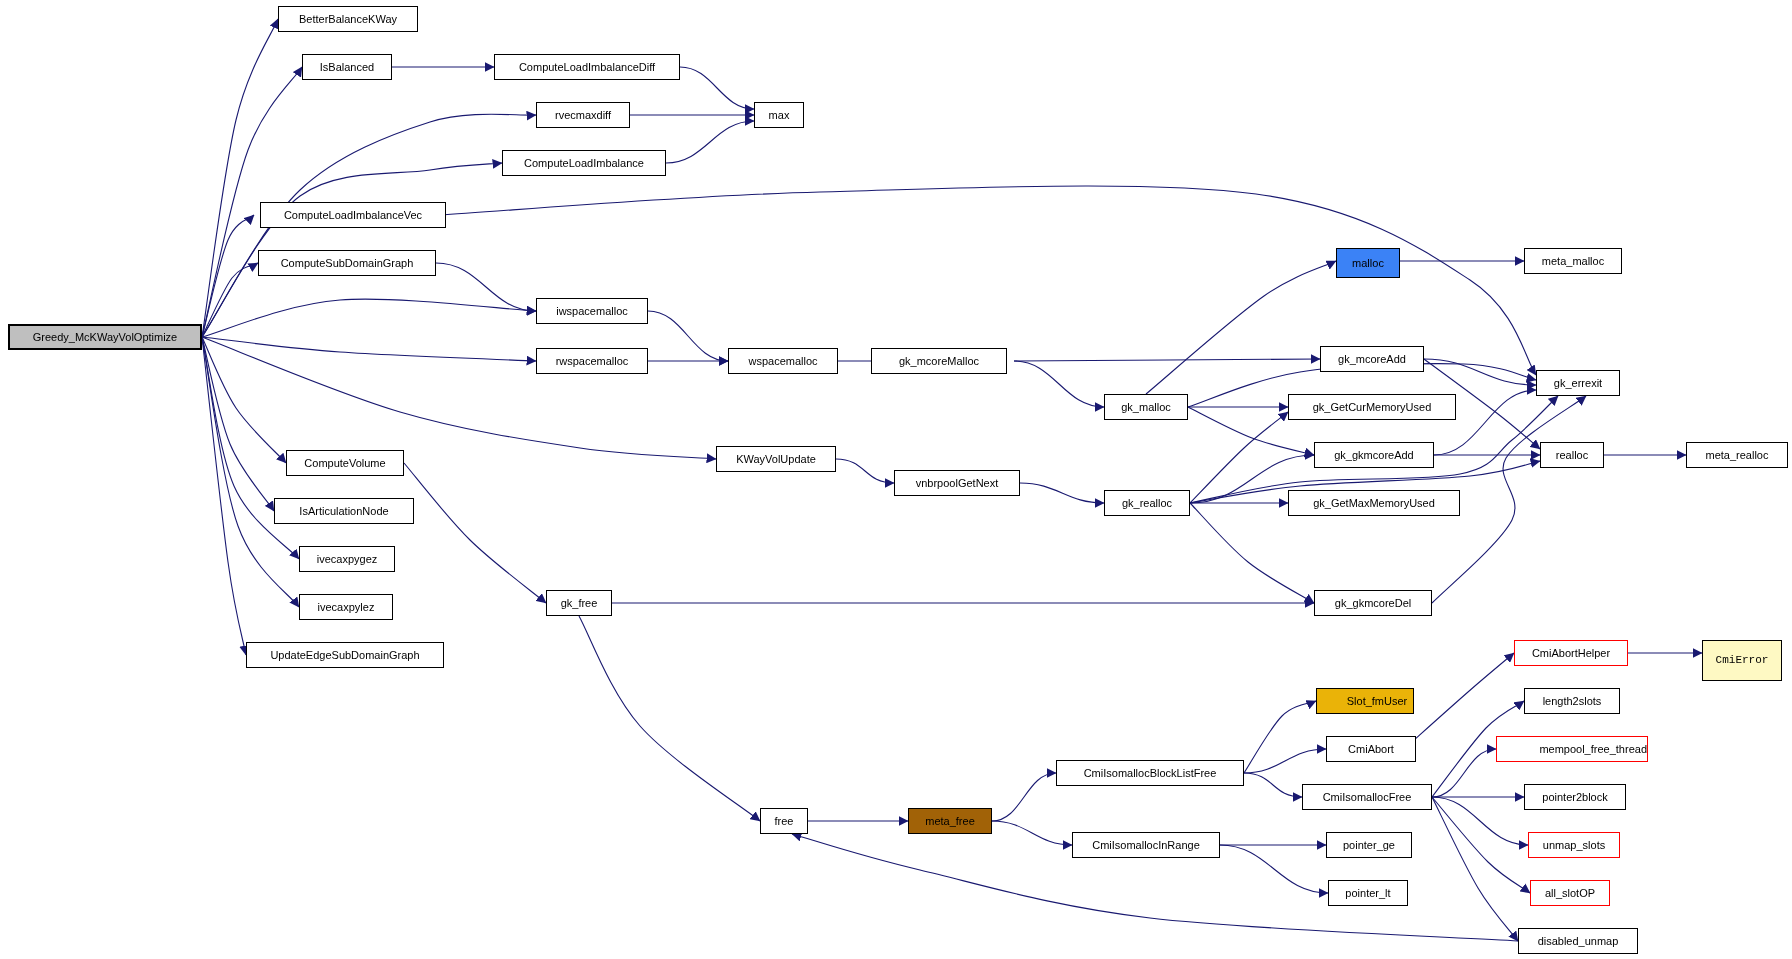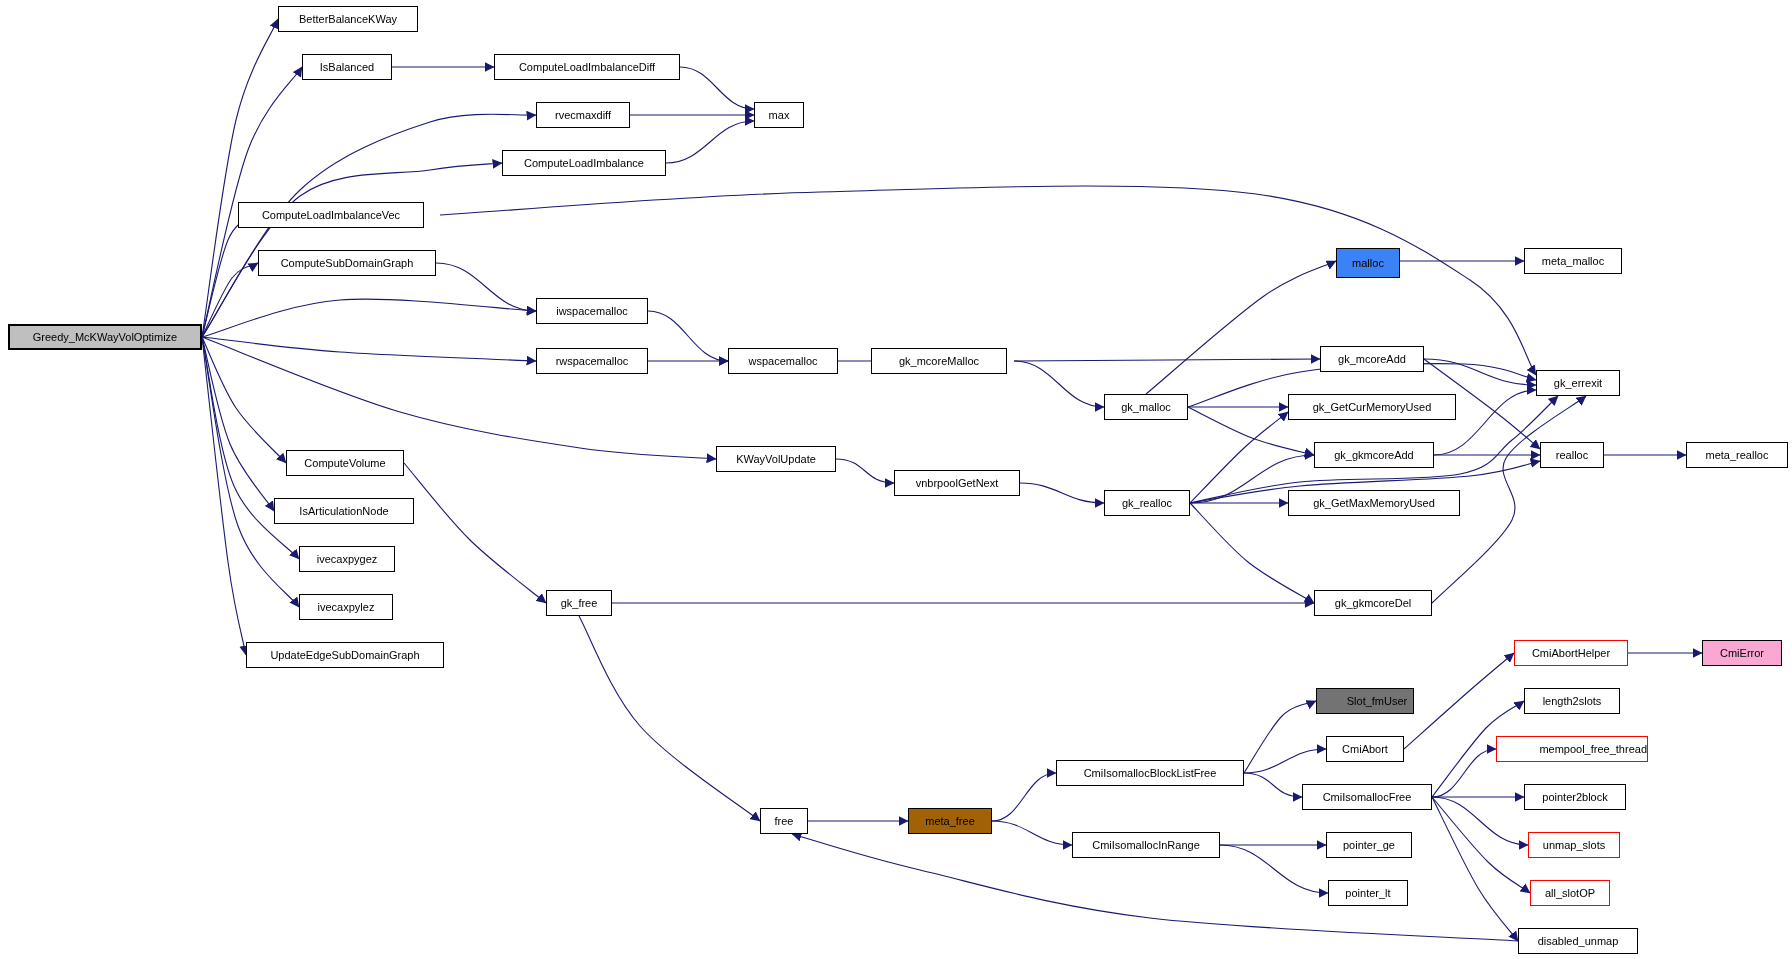--- a/index.html
+++ b/index.html
@@ -115,21 +115,21 @@
     </div>
     <div class="node " style="left: 536px; top: 102px; width: 94px; height: 26px; border-color: rgb(0, 0, 0); background: rgb(255, 255, 255);">
       <span>rvecmaxdiff</span>
     </div>
     <div class="node " style="left: 754px; top: 102px; width: 50px; height: 26px; border-color: rgb(0, 0, 0); background: rgb(255, 255, 255);">
       <span>max</span>
     </div>
     <div class="node " style="left: 502px; top: 150px; width: 164px; height: 26px; border-color: rgb(0, 0, 0); background: rgb(255, 255, 255);">
       <span>ComputeLoadImbalance</span>
     </div>
-    <div class="node " style="left: 238px; top: 202px; width: 186px; height: 26px; border-color: rgb(0, 0, 0); background: rgb(255, 255, 255);">
+    <div class="node " style="left: 260px; top: 202px; width: 186px; height: 26px; border-color: rgb(0, 0, 0); background: rgb(255, 255, 255);">
       <span>ComputeLoadImbalanceVec</span>
     </div>
     <div class="node " style="left: 258px; top: 250px; width: 178px; height: 26px; border-color: rgb(0, 0, 0); background: rgb(255, 255, 255);">
       <span>ComputeSubDomainGraph</span>
     </div>
     <div class="node " style="left: 536px; top: 298px; width: 112px; height: 26px; border-color: rgb(0, 0, 0); background: rgb(255, 255, 255);">
       <span>iwspacemalloc</span>
     </div>
     <div class="node " style="left: 536px; top: 348px; width: 112px; height: 26px; border-color: rgb(0, 0, 0); background: rgb(255, 255, 255);">
       <span>rwspacemalloc</span>
@@ -196,30 +196,30 @@
     </div>
     <div class="node " style="left: 546px; top: 590px; width: 66px; height: 26px; border-color: rgb(0, 0, 0); background: rgb(255, 255, 255);">
       <span>gk_free</span>
     </div>
     <div class="node " style="left: 1314px; top: 590px; width: 118px; height: 26px; border-color: rgb(0, 0, 0); background: rgb(255, 255, 255);">
       <span>gk_gkmcoreDel</span>
     </div>
     <div class="node red" style="left: 1514px; top: 640px; width: 114px; height: 26px; border-color: rgb(255, 0, 0); background: rgb(255, 255, 255);">
       <span>CmiAbortHelper</span>
     </div>
-    <div class="node " style="left: 1702px; top: 640px; width: 80px; height: 26px; border-color: rgb(0, 0, 0); background: #f9a8d4;">
+    <div class="node " style="left: 1702px; top: 640px; width: 80px; height: 41px; border-color: rgb(0, 0, 0); background: #fef9c3; font-family: Liberation Mono, monospace;">
       <span>CmiError</span>
     </div>
-    <div class="node " style="left: 1316px; top: 688px; width: 98px; height: 26px; border-color: rgb(0, 0, 0); background: #737373; padding-left: 24px;">
+    <div class="node " style="left: 1316px; top: 688px; width: 98px; height: 26px; border-color: rgb(0, 0, 0); background: #eab308; padding-left: 24px;">
       <span>Slot_fmUser</span>
     </div>
     <div class="node " style="left: 1524px; top: 688px; width: 96px; height: 26px; border-color: rgb(0, 0, 0); background: rgb(255, 255, 255);">
       <span>length2slots</span>
     </div>
-    <div class="node " style="left: 1326px; top: 736px; width: 78px; height: 26px; border-color: rgb(0, 0, 0); background: rgb(255, 255, 255);">
+    <div class="node " style="left: 1326px; top: 736px; width: 90px; height: 26px; border-color: rgb(0, 0, 0); background: rgb(255, 255, 255);">
       <span>CmiAbort</span>
     </div>
     <div class="node red" style="left: 1496px; top: 736px; width: 152px; height: 26px; border-color: rgb(255, 0, 0); background: rgb(255, 255, 255); justify-content: flex-end;">
       <span>mempool_free_thread</span>
     </div>
     <div class="node " style="left: 1056px; top: 760px; width: 188px; height: 26px; border-color: rgb(0, 0, 0); background: rgb(255, 255, 255);">
       <span>CmiIsomallocBlockListFree</span>
     </div>
     <div class="node " style="left: 1302px; top: 784px; width: 130px; height: 26px; border-color: rgb(0, 0, 0); background: rgb(255, 255, 255);">
       <span>CmiIsomallocFree</span>

